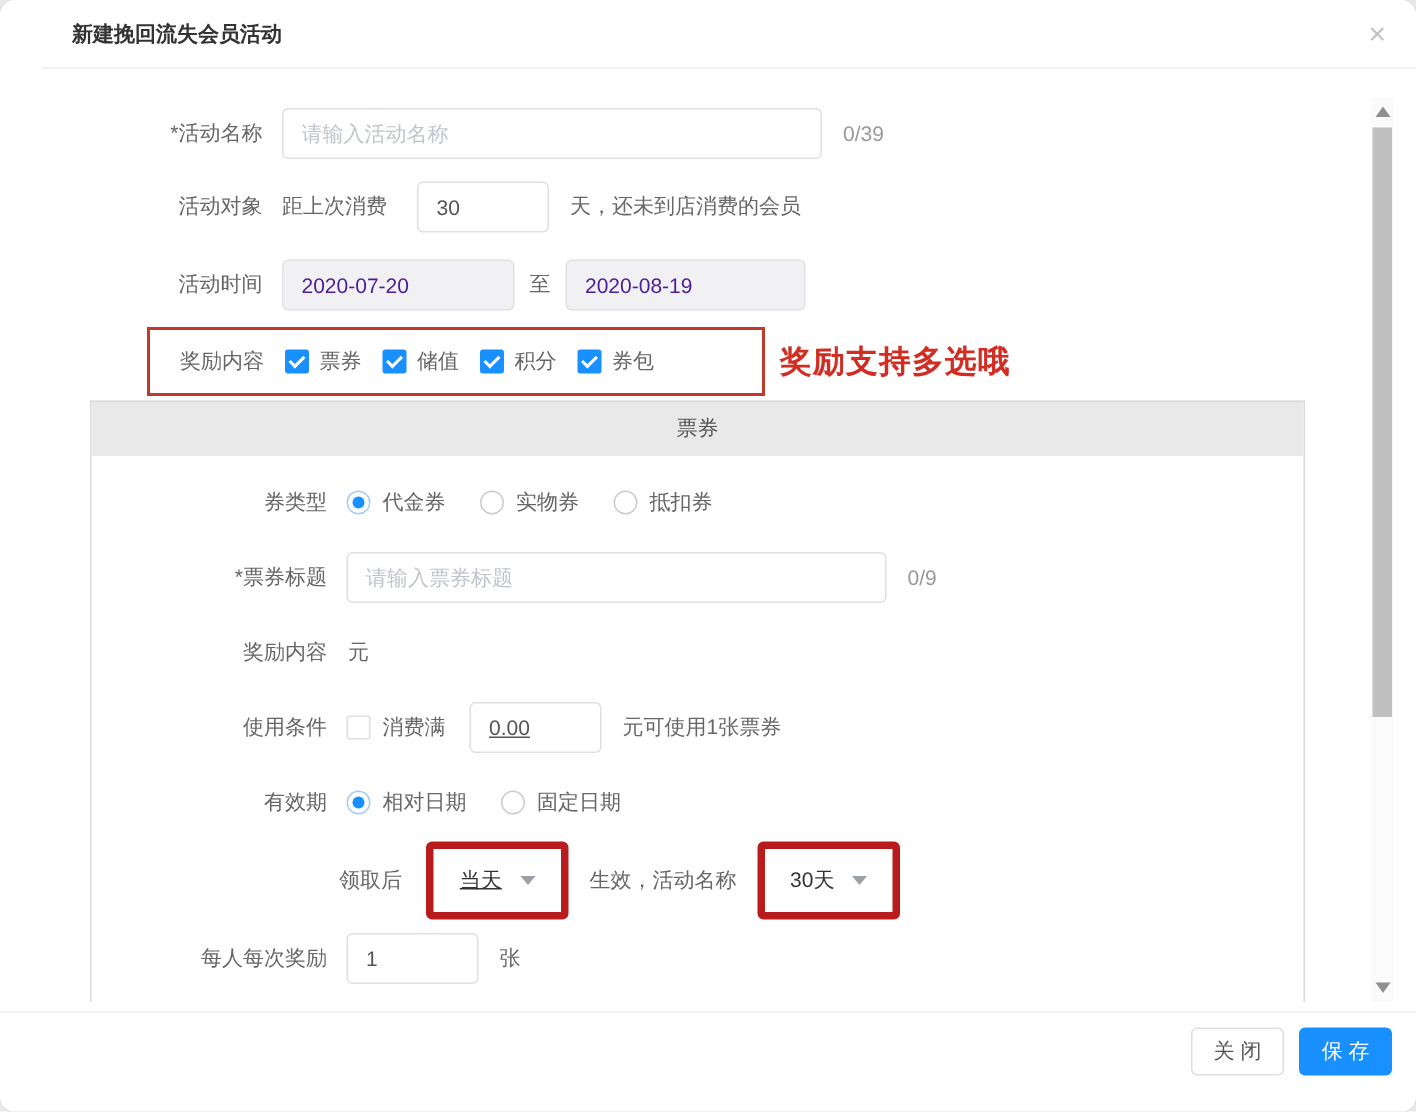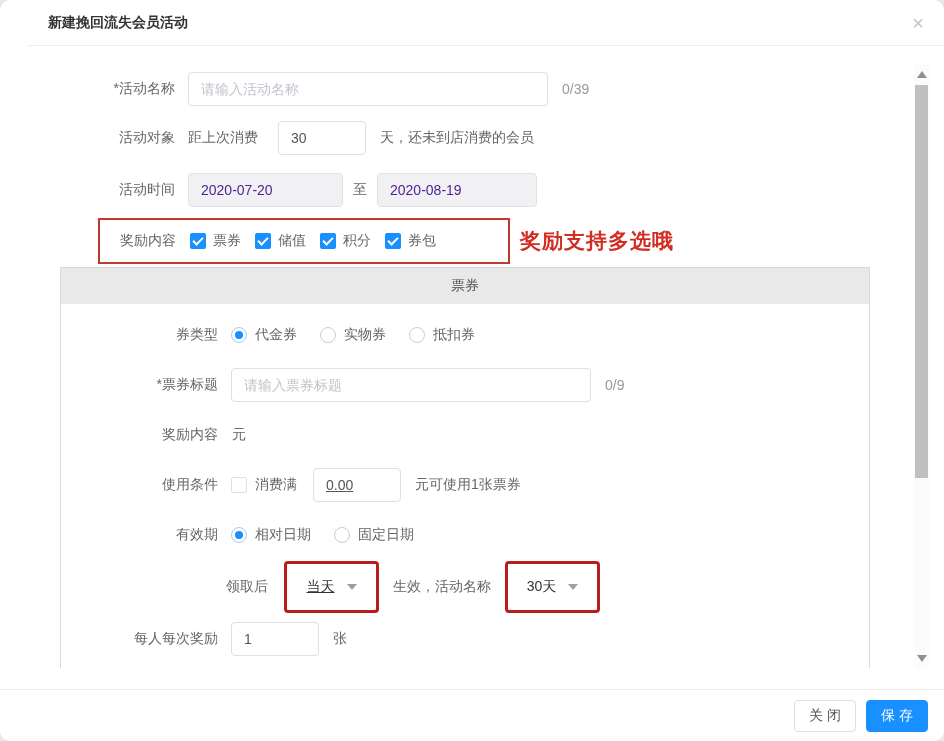--- a/index.html
+++ b/index.html
@@ -76,42 +76,42 @@
   .panel-header {
     height:36px; background:#e9e9e9; display:flex; align-items:center;
     justify-content:center; color:#555; font-size:14px;
   }
   .panel-body { padding-top:14px; }
   .prow { display:flex; align-items:center; height:34px; margin-bottom:16px; }
   .prow.tall { height:38px; }
   .plabel { width:157px; text-align:right; color:#666; font-size:14px; flex:none; }
   
   .select {
-    width:95px; height:52px; border:3px solid #b91c1c; border-radius:4px;
+    width:95px; height:52px; border:5px solid #b91c1c; border-radius:4px;
     display:flex; align-items:center; justify-content:center; gap:12px;
     color:#333; font-size:14px; background:#fff; box-sizing:border-box; cursor:pointer;
   }
   .caret-down {
     width:0; height:0; border-left:5px solid transparent; border-right:5px solid transparent;
     border-top:6px solid #9aa0a6;
   }
   
   .scrollbar {
     position:absolute; top:65px; right:15px; width:15px; height:603px; background:#fbfbfb;
   }
   .sb-thumb { position:absolute; top:20px; left:1px; width:13px; height:393px; background:#c0c0c0; }
   .sb-arrow-up, .sb-arrow-down {
     position:absolute; left:2.5px; width:0; height:0;
     border-left:5px solid transparent; border-right:5px solid transparent;
   }
   .sb-arrow-up { top:6px; border-bottom:7px solid #8f8f8f; }
   .sb-arrow-down { bottom:6px; border-top:7px solid #8f8f8f; }
   
   .modal-footer {
-    position:absolute; left:0; right:0; bottom:0; height:52px;
+    position:absolute; left:0; right:0; bottom:15px; height:52px;
     border-top:1px solid #ececec; display:flex; align-items:center;
     justify-content:flex-end; padding-right:16px; gap:10px; box-sizing:border-box;
     background:#fff;
   }
   .btn { height:32px; min-width:62px; border-radius:4px; font-size:14px; cursor:pointer;
          font-family:inherit; padding:0 14px; }
   .btn-close { background:#fff; border:1px solid #dcdfe6; color:#555; }
   .btn-save { background:#1890ff; border:1px solid #1890ff; color:#fff;text-align:right; }
 </style>
 </head>

